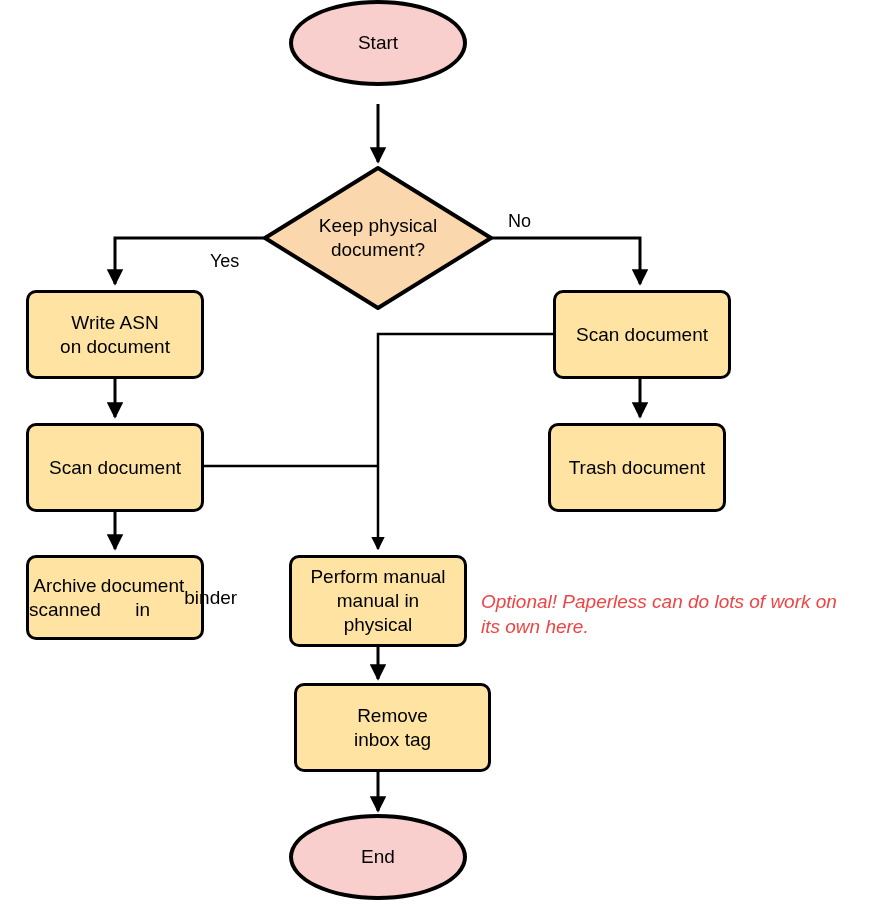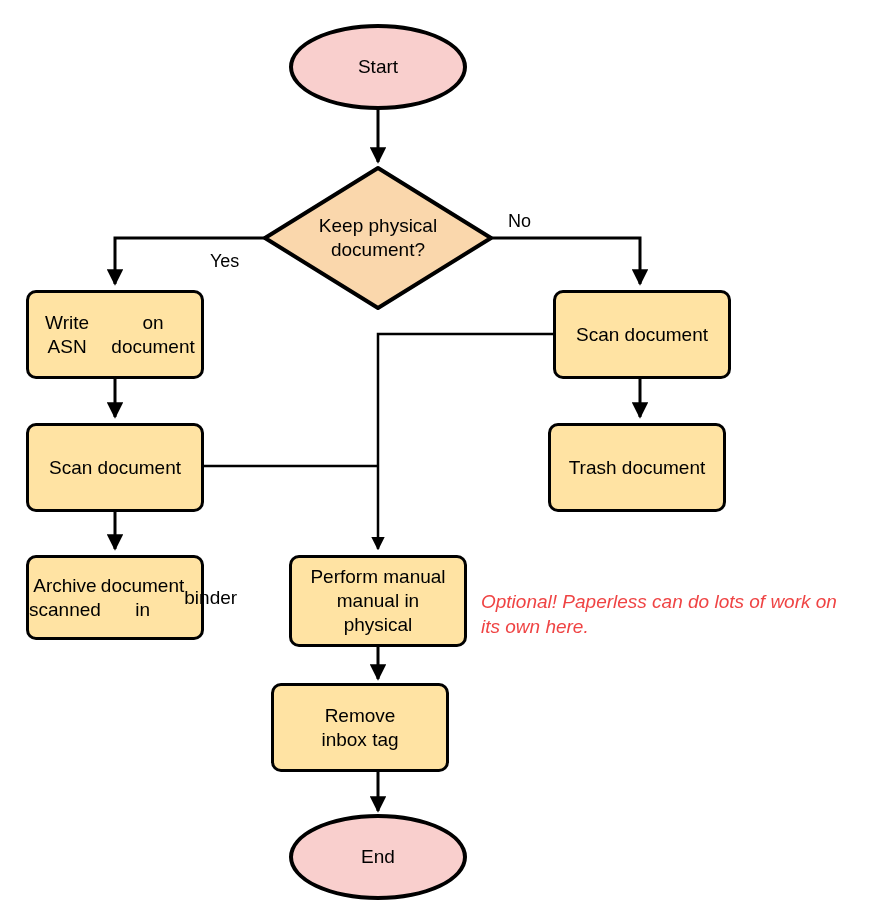--- a/index.html
+++ b/index.html
@@ -108,35 +108,35 @@
 
     <path d="M 553 334 L 378 334 L 378 549" stroke="#000000" stroke-width="2.5" fill="none" marker-end="url(#arrow)"></path>
 
     <path d="M 204 466 L 378 466" stroke="#000000" stroke-width="2.5" fill="none"></path>
 
     <path d="M 378 645 L 378 679" stroke="#000000" stroke-width="3" fill="none" marker-end="url(#arrow)"></path>
 
     <path d="M 378 772 L 378 811" stroke="#000000" stroke-width="3" fill="none" marker-end="url(#arrow)"></path>
   </svg>
 
-  <div class="node terminal" style="left:289px; top:24px; width:178px; height:86px;">
+  <div class="node terminal" style="left:289px; top:0; width:178px; height:86px;">
     <span>Start</span>
   </div>
 
   <div class="node decision" style="left:265px; top:168px; width:226px; height:140px;">
     <div class="diamond-label">
       <div>Keep physical</div>
       <div>document?</div>
     </div>
   </div>
 
   <div class="edge-label" style="left:210px; top:211px;margin-top:40px;">Yes</div>
   <div class="edge-label" style="left:508px; top:211px;">No</div>
 
-  <div class="node process" style="left:26px; top:290px; width:178px; height:89px; flex-direction:row;">
+  <div class="node process" style="left:26px; top:290px; width:178px; height:89px; flex-direction:column;">
     <div>Write ASN</div>
     <div>on document</div>
   </div>
 
   <div class="node process" style="left:26px; top:423px; width:178px; height:89px;">
     <span>Scan document</span>
   </div>
 
   <div class="node process" style="left:26px; top:555px; width:178px; height:85px; flex-direction:row;justify-content:space-between;">
     <div>Archive scanned</div>
@@ -151,21 +151,21 @@
   <div class="node process" style="left:548px; top:423px; width:178px; height:89px;">
     <span>Trash document</span>
   </div>
 
   <div class="node process" style="left:289px; top:555px; width:178px; height:92px; flex-direction:column;">
     <div>Perform manual</div>
     <div>manual in</div>
     <div>physical</div>
   </div>
 
-  <div class="node process" style="left:271px; top:683px; width:178px; height:89px; flex-direction:column;">
+  <div class="node process" style="left:294px; top:683px; width:197px; height:89px; flex-direction:column;">
     <div>Remove</div>
     <div>inbox tag</div>
   </div>
 
   <div class="node terminal" style="left:289px; top:814px; width:178px; height:86px;">
     <span>End</span>
   </div>
 
   <div class="note" style="left:481px; top:589px; width:400px;">
     <div>Optional! Paperless can do lots of work on</div>

